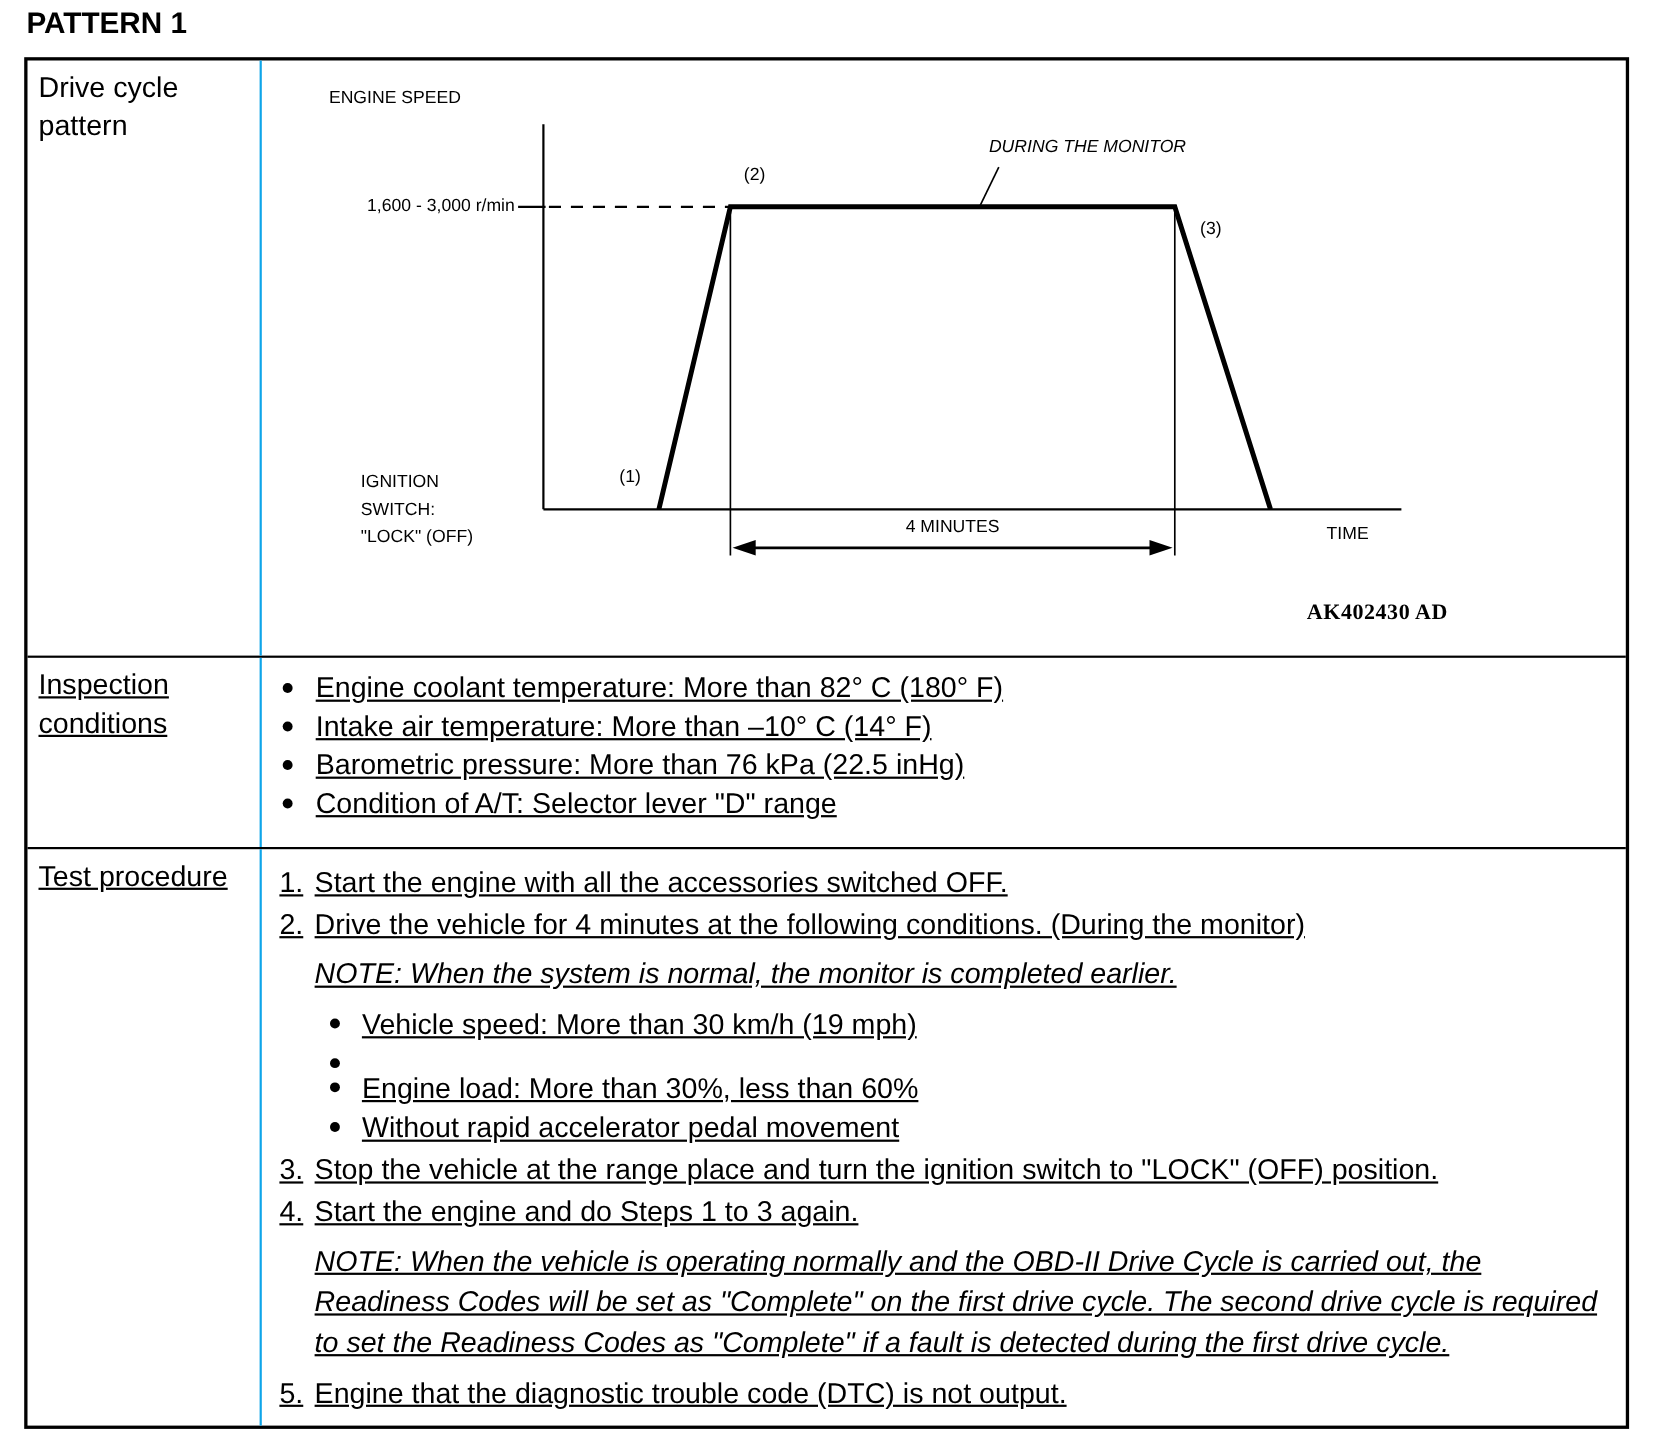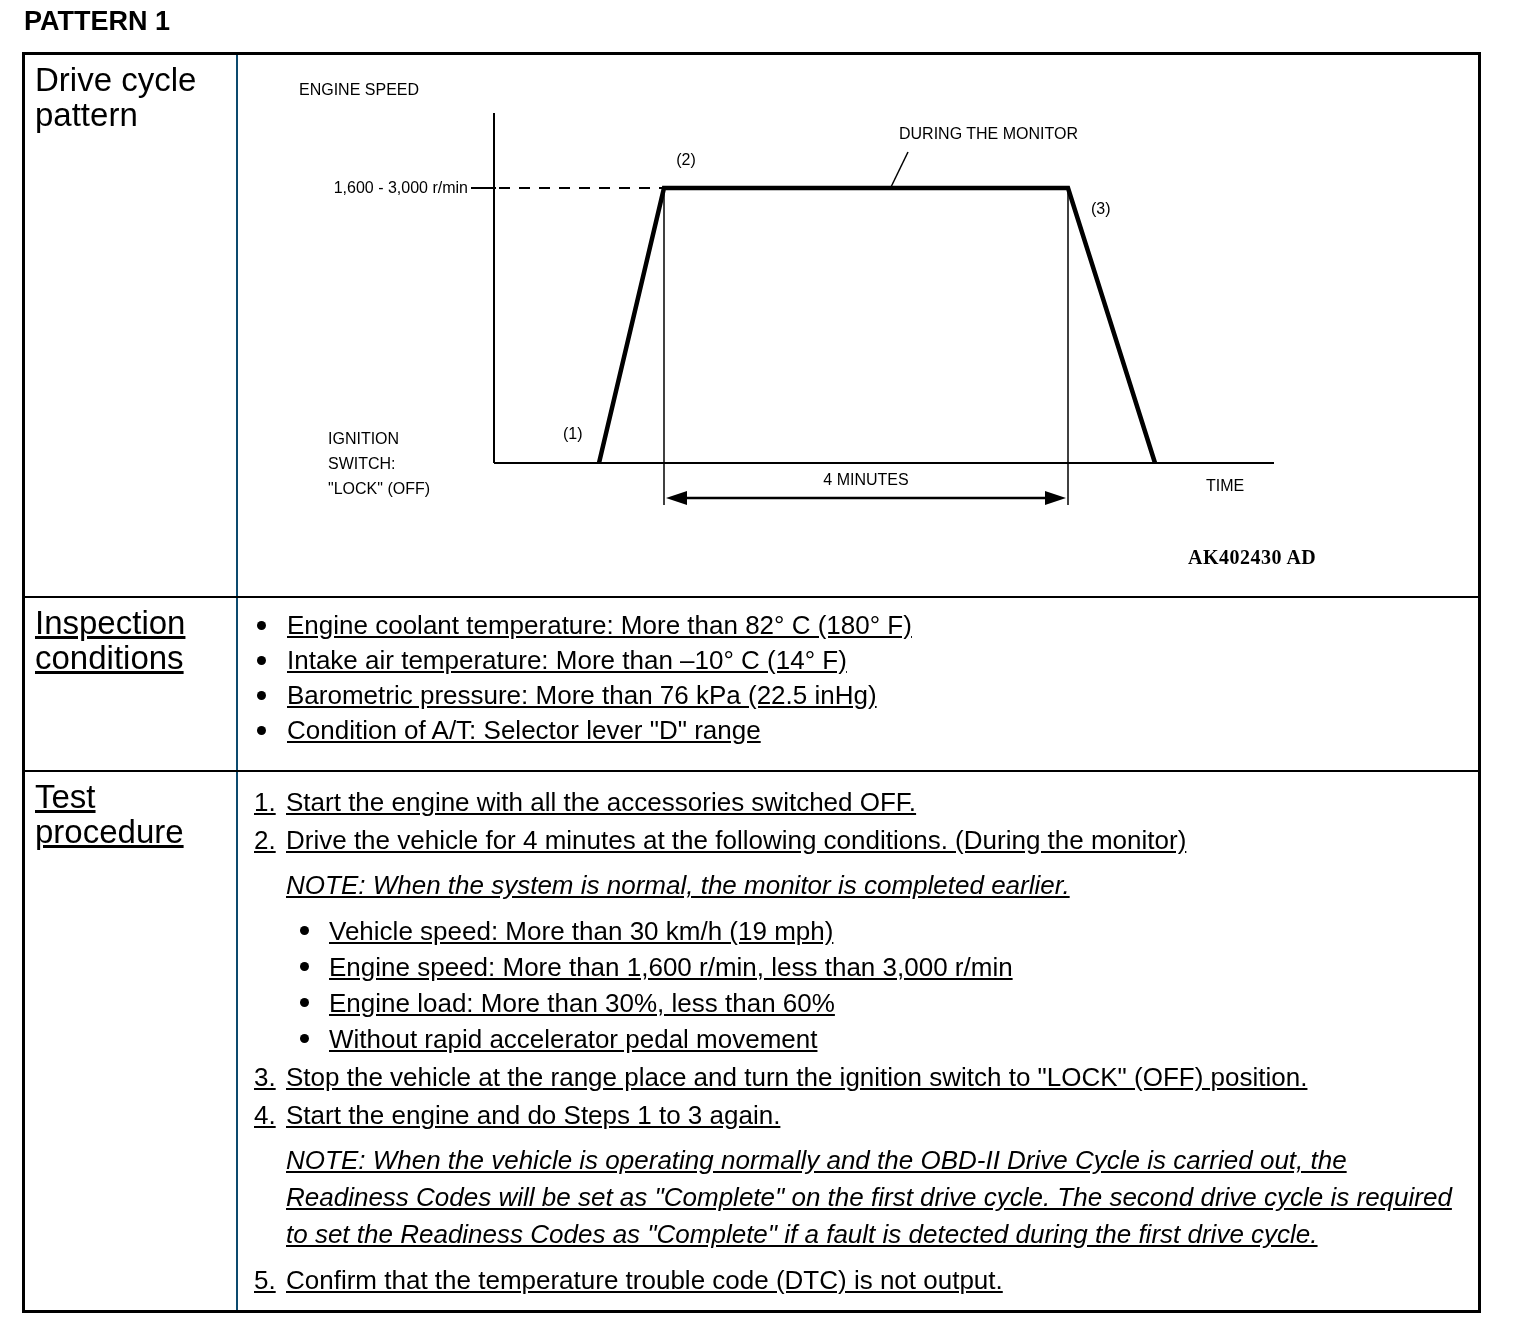--- a/index.html
+++ b/index.html
@@ -2,29 +2,29 @@
 <html><head>
 <meta charset="utf-8">
 <style>
   html,body{margin:0;padding:0;background:#fff;}
   body{width:1520px;height:1322px;position:relative;font-family:"Liberation Sans","DejaVu Sans",sans-serif;color:#000;-webkit-font-smoothing:none;}
   .page{position:absolute;left:0;top:0;width:1520px;height:1074px;}
   .title{position:absolute;left:24px;top:6px;font-size:27px;font-weight:bold;letter-spacing:0px;}
   .spec-table{position:absolute;left:22px;top:52px;width:1453px;border:3px solid #000;}
   .t-row{display:flex;}
   .t-row + .t-row{border-top:2px solid #000;text-decoration:underline;}
-  .label-cell{width:196px;flex:none;border-right:2px solid #0c4a6e;padding:7px 5px 4px 10px;font-size:33px;line-height:35px;}
+  .label-cell{width:196px;flex:none;border-right:2px solid #0ea5e9;padding:7px 5px 4px 10px;font-size:26px;line-height:35px;}
   .content-cell{flex:1 1 auto;min-width:0;}
   
   .diagram{position:relative;height:541px;overflow:hidden;}
   .diagram svg{position:absolute;left:0;top:0;}
   .dlabel{position:absolute;font-size:16px;line-height:26px;white-space:nowrap;}
   .lbl-engine-speed{left:61px;top:22px;}
   .lbl-rpm{left:0;top:120px;width:230px;text-align:right;white-space:nowrap;}
-  .lbl-monitor{left:661px;top:66px;}
+  .lbl-monitor{left:661px;top:66px;font-style:italic;}
   .lbl-p1{left:325px;top:366px;}
   .lbl-p2{left:418px;top:92px;width:60px;text-align:center;}
   .lbl-p3{left:853px;top:141px;}
   .lbl-ignition{left:90px;top:371px;line-height:25px;white-space:nowrap;}
   .lbl-minutes{left:432px;top:412px;width:392px;text-align:center;}
   .lbl-time{left:968px;top:418px;}
   .lbl-figcode{left:950px;top:489px;font-size:20px;font-weight:bold;letter-spacing:0.5px;font-family:Liberation Serif, serif;}
   
   .cond-list{padding:10px 10px 22px 0;}
   .li{display:flex;font-size:26px;line-height:35px;}
@@ -129,21 +129,20 @@
           </div>
 
           <div class="note">NOTE: When the system is normal, the monitor is completed earlier.</div>
 
           <div class="sub-item">
               <span class="dot"></span>
               <span>Vehicle speed: More than 30 km/h (19 mph)</span>
             </div>
           <div class="sub-item">
               <span class="dot"></span>
-              <span>Engine speed: More than 1,600 r/min, less than 3,000 r/min</span>
             </div>
           <div class="sub-item">
               <span class="dot"></span>
               <span>Engine load: More than 30%, less than 60%</span>
             </div>
           <div class="sub-item">
               <span class="dot"></span>
               <span>Without rapid accelerator pedal movement</span>
             </div>
 
@@ -154,21 +153,21 @@
 
           <div class="step">
             <span class="marker">4.</span>
             <span class="step-text">Start the engine and do Steps 1 to 3 again.</span>
           </div>
 
           <div class="note">NOTE: When the vehicle is operating normally and the OBD-II Drive Cycle is carried out, the Readiness Codes will be set as "Complete" on the first drive cycle. The second drive cycle is required to set the Readiness Codes as "Complete" if a fault is detected during the first drive cycle.</div>
 
           <div class="step">
             <span class="marker">5.</span>
-            <span class="step-text">Confirm that the temperature trouble code (DTC) is not output.</span>
+            <span class="step-text">Engine that the diagnostic trouble code (DTC) is not output.</span>
           </div>
 
         </div>
       </div>
     </div>
 
   </div>
 </div>
 
 </body></html>

